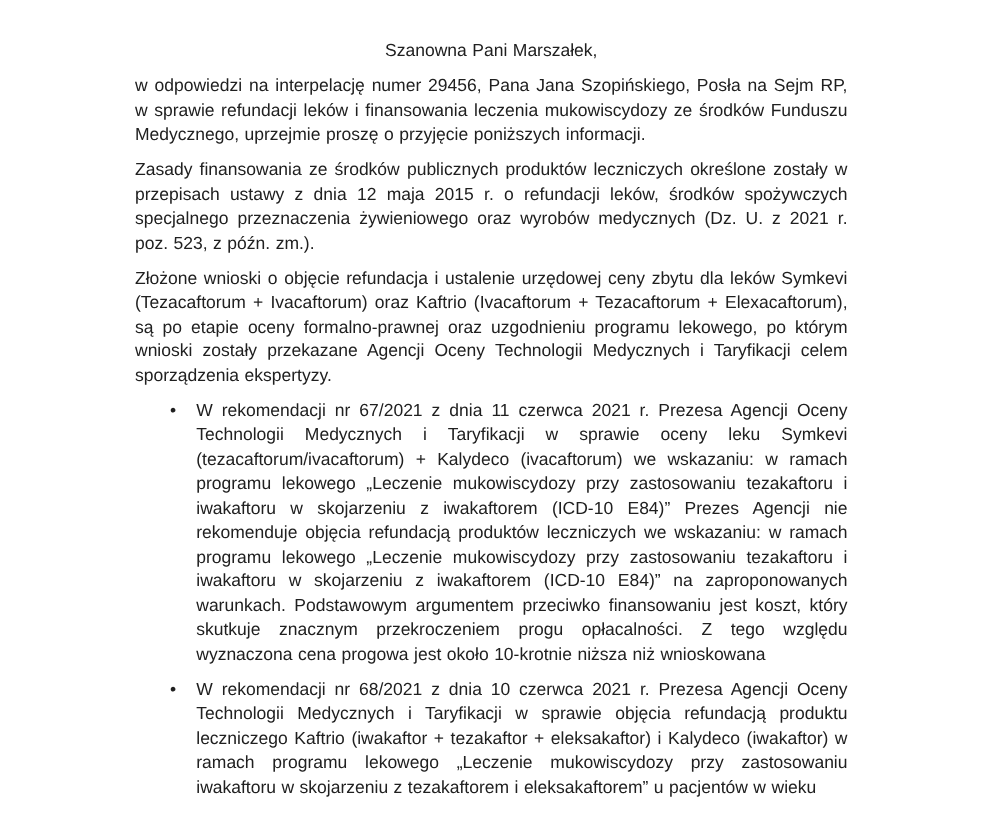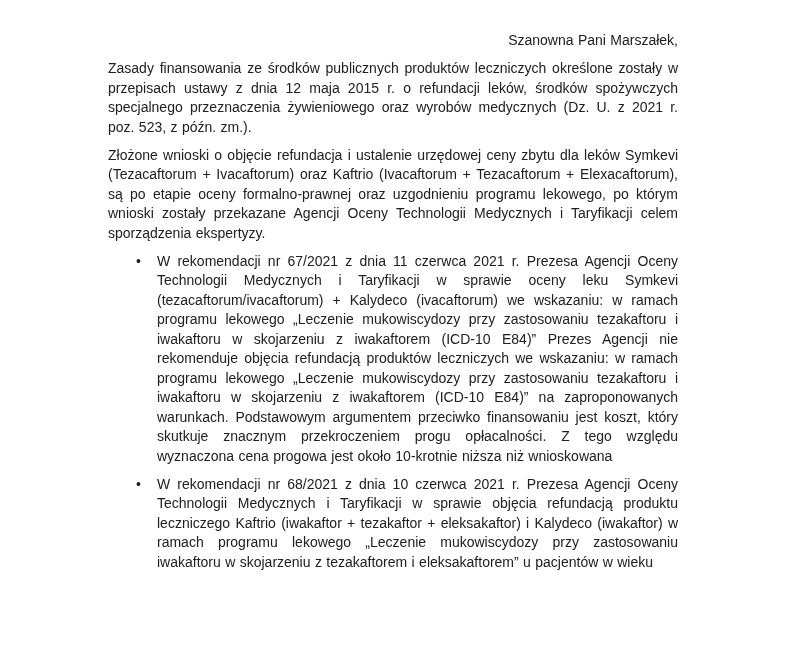--- a/index.html
+++ b/index.html
@@ -23,21 +23,21 @@
     font-size: 14px;
     line-height: 19.5px;
     overflow: hidden;
   }
   .page p {
     margin: 0 0 8.5px 0;
     text-align: justify;
     word-spacing: 0.5px;
   }
   .page p.salutation {
-    text-align: right;
+    text-align: center;
   }
   ul.bullets {
     list-style: none;
     margin: 0;
     padding: 0;
   }
   ul.bullets li {
     position: relative;
     padding-left: 49px;
     margin-bottom: 8.5px;
@@ -52,20 +52,21 @@
     color: #202020;
   }
 </style>
 </head>
 <body>
 
 <div class="page">
 
   <p class="salutation">Szanowna Pani Marszałek,</p>
 
+  <p>w odpowiedzi na interpelację numer 29456, Pana Jana Szopińskiego, Posła na Sejm RP, w sprawie refundacji leków i finansowania leczenia mukowiscydozy ze środków Funduszu Medycznego, uprzejmie proszę o przyjęcie poniższych informacji.</p>
 
   <p>Zasady finansowania ze środków publicznych produktów leczniczych określone zostały w przepisach ustawy z dnia 12 maja 2015 r. o refundacji leków, środków spożywczych specjalnego przeznaczenia żywieniowego oraz wyrobów medycznych (Dz. U. z 2021 r. poz. 523, z późn. zm.).</p>
 
   <p>Złożone wnioski o objęcie refundacja i ustalenie urzędowej ceny zbytu dla leków Symkevi (Tezacaftorum + Ivacaftorum) oraz Kaftrio (Ivacaftorum + Tezacaftorum + Elexacaftorum), są po etapie oceny formalno-prawnej oraz uzgodnieniu programu lekowego, po którym wnioski zostały przekazane Agencji Oceny Technologii Medycznych i Taryfikacji celem sporządzenia ekspertyzy.</p>
 
   <ul class="bullets">
     <li>W rekomendacji nr 67/2021 z dnia 11 czerwca 2021 r. Prezesa Agencji Oceny Technologii Medycznych i Taryfikacji w sprawie oceny leku Symkevi (tezacaftorum/ivacaftorum) + Kalydeco (ivacaftorum) we wskazaniu: w ramach programu lekowego „Leczenie mukowiscydozy przy zastosowaniu tezakaftoru i iwakaftoru w skojarzeniu z iwakaftorem (ICD-10 E84)” Prezes Agencji nie rekomenduje objęcia refundacją produktów leczniczych we wskazaniu: w ramach programu lekowego „Leczenie mukowiscydozy przy zastosowaniu tezakaftoru i iwakaftoru w skojarzeniu z iwakaftorem (ICD-10 E84)” na zaproponowanych warunkach. Podstawowym argumentem przeciwko finansowaniu jest koszt, który skutkuje znacznym przekroczeniem progu opłacalności. Z tego względu wyznaczona cena progowa jest około 10-krotnie niższa niż wnioskowana</li>
     <li>W rekomendacji nr 68/2021 z dnia 10 czerwca 2021 r. Prezesa Agencji Oceny Technologii Medycznych i Taryfikacji w sprawie objęcia refundacją produktu leczniczego Kaftrio (iwakaftor + tezakaftor + eleksakaftor) i Kalydeco (iwakaftor) w ramach programu lekowego „Leczenie mukowiscydozy przy zastosowaniu iwakaftoru w skojarzeniu z tezakaftorem i eleksakaftorem” u pacjentów w wieku</li>
   </ul>
 

